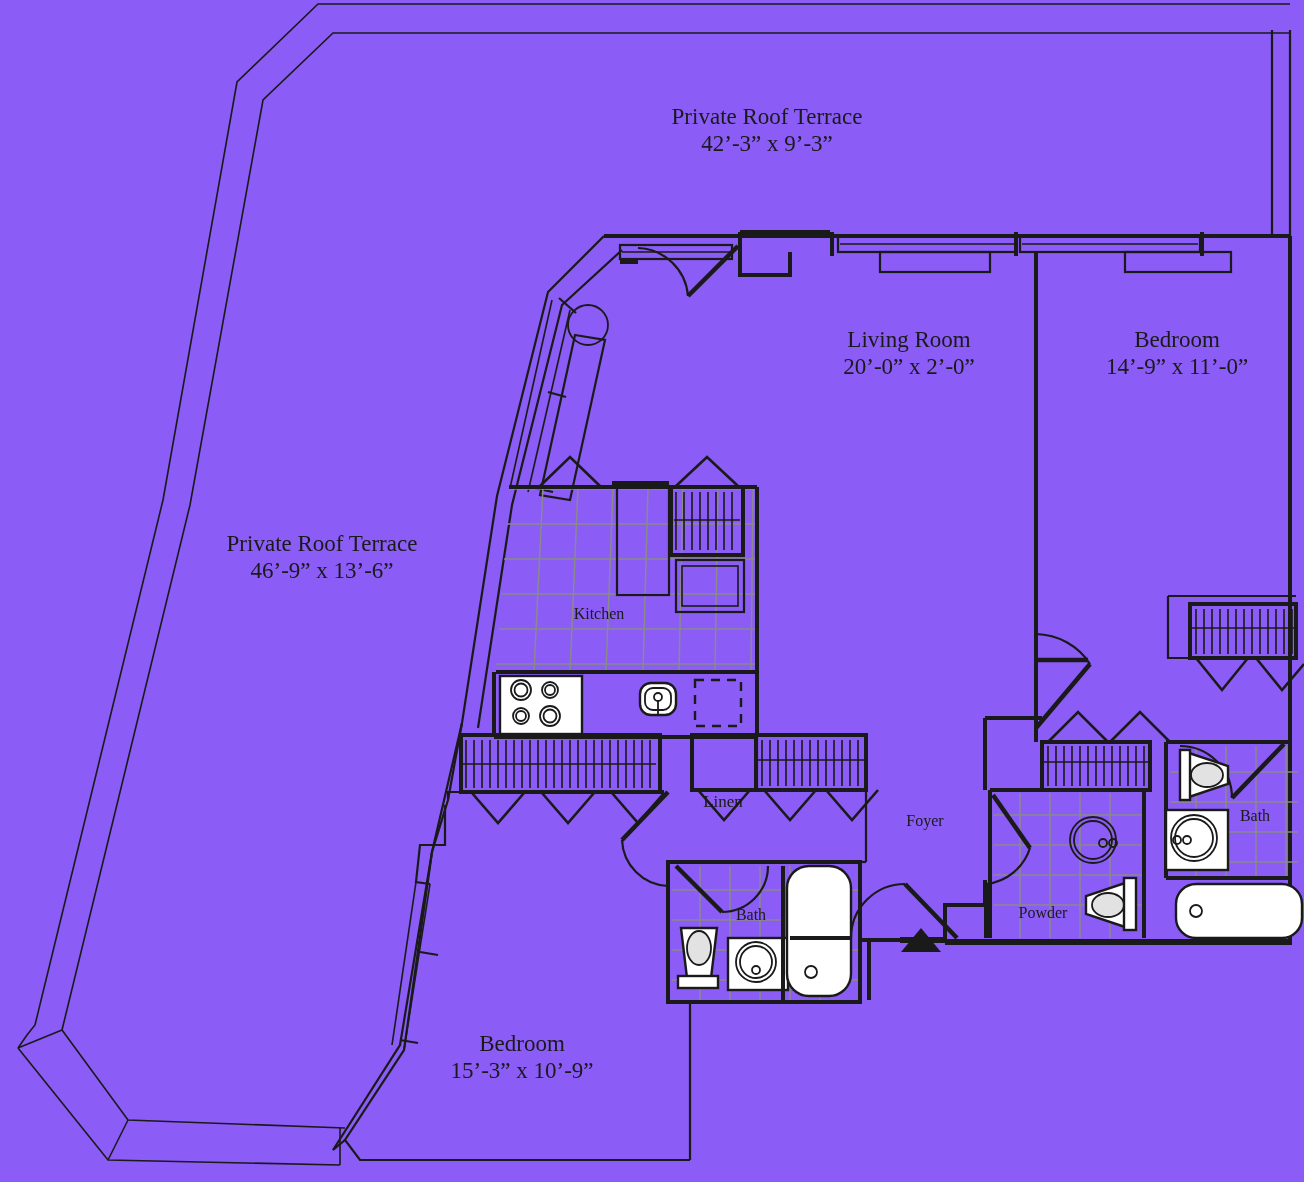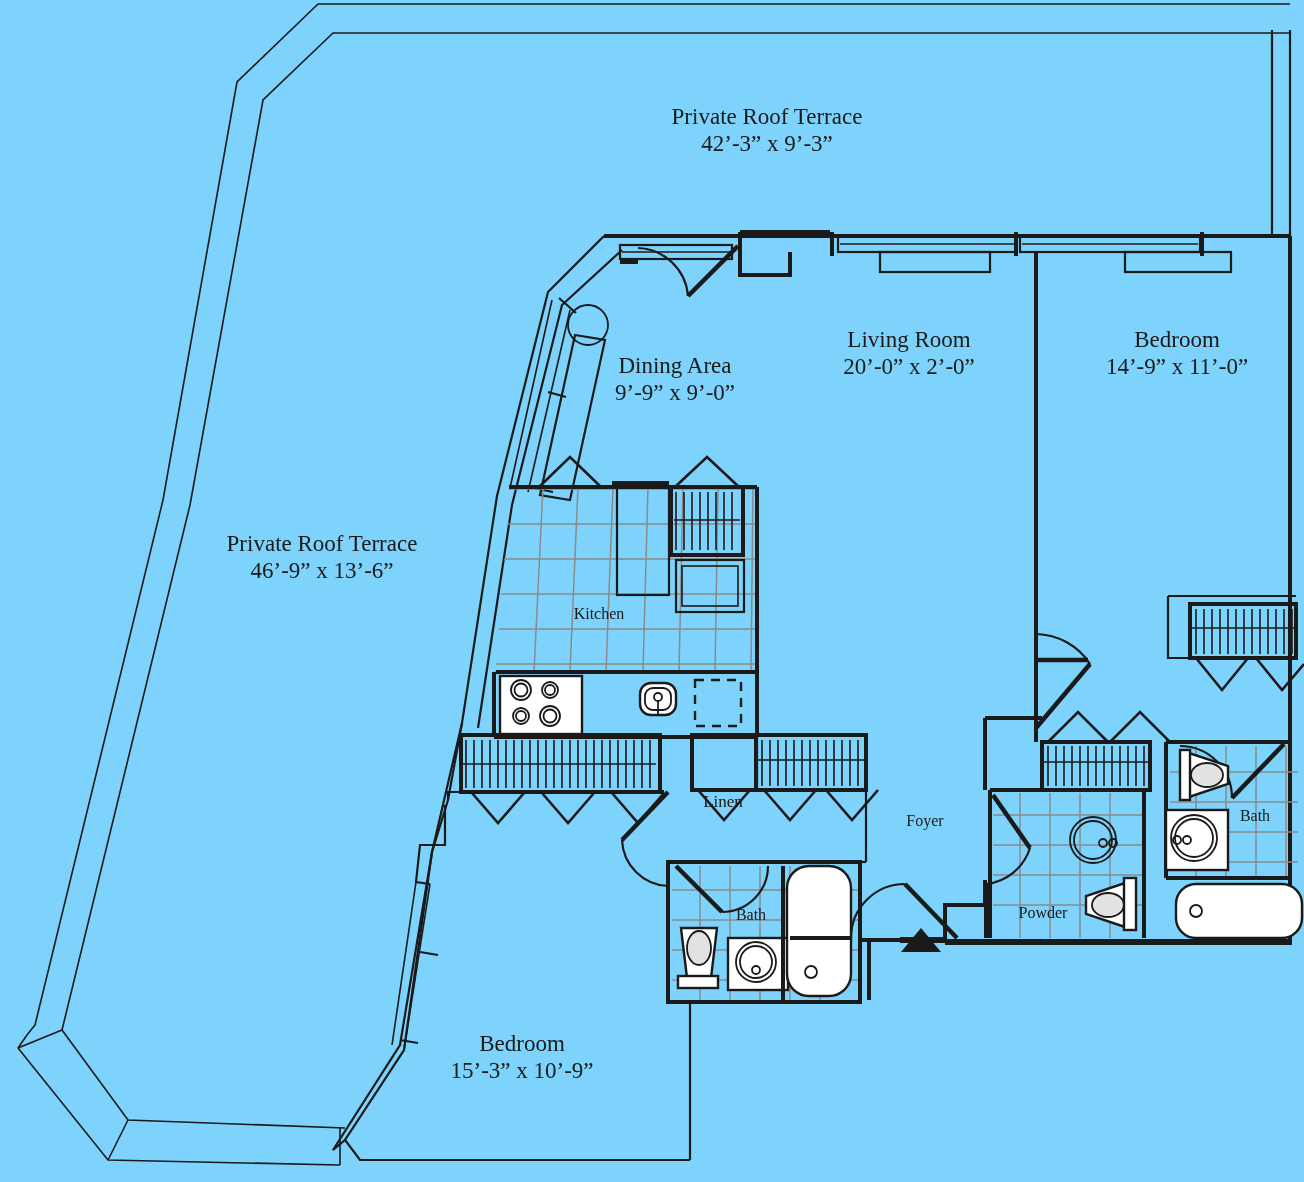--- a/index.html
+++ b/index.html
@@ -7,21 +7,21 @@
     padding: 0;
     background: #ffffff;
   }
   body {
     font-family: "Liberation Serif", "DejaVu Serif", serif;
   }
   #plan-root {
     position: relative;
     width: 1304px;
     height: 1182px;
-    background: #7dd3fc;
+    background: #8b5cf6;
     overflow: hidden;
   }
   svg#floorplan {
     position: absolute;
     left: 0;
     top: 0;
     width: 1304px;
     height: 1182px;
     display: block;
   }
@@ -453,24 +453,20 @@
   <div class="label big" style="left:823px; top:326px; width:172px;">
     <span class="ln1">Living Room</span>
     <span class="ln2">20’-0” x 2’-0”</span>
   </div>
 
   <div class="label big" style="left:1092px; top:326px; width:170px;">
     <span class="ln1">Bedroom</span>
     <span class="ln2">14’-9” x 11’-0”</span>
   </div>
 
-  <div class="label big" style="left:600px; top:352px; width:150px;">
-    <span class="ln1">Dining Area</span>
-    <span class="ln2">9’-9” x 9’-0”</span>
-  </div>
 
   <div class="label big" style="left:440px; top:1030px; width:164px;">
     <span class="ln1">Bedroom</span>
     <span class="ln2">15’-3” x 10’-9”</span>
   </div>
 
   <div class="label small" style="left:549px; top:605px; width:100px;">
     <span class="ln1">Kitchen</span>
   </div>
 

